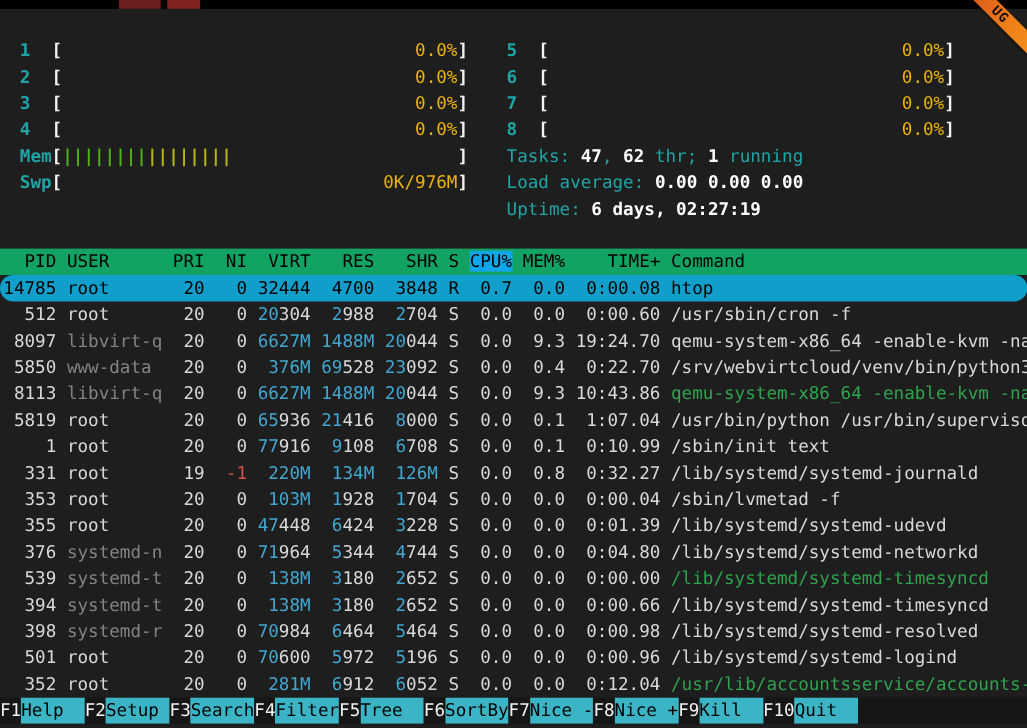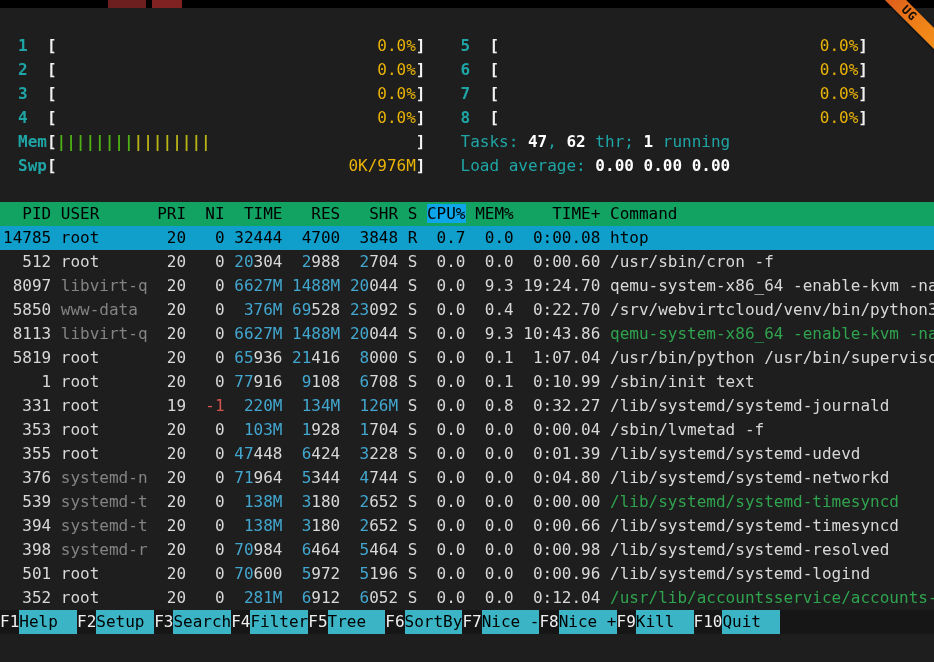--- a/index.html
+++ b/index.html
@@ -33,21 +33,21 @@
   .cy { color:#1fa5a5; }
   .b { color:#ffffff; font-weight:bold; }
   .bar-g { color:#4eb217; font-weight:bold; }
   .bar-y { color:#b9b416; font-weight:bold; }
   .spacer { height:24px; }
   .ptable { width:934px; }
   .prow { display:block; white-space:pre; height:24px; overflow:hidden; padding-left:3px; }
   .phead { background:#12a362; color:#000; }
   .phead span { color:#000; }
   .sortcol { background:#0ea5e9; }
-  .sel { background:#109fca; }
+  .sel { background:#109fca;border-radius:12px; }
   .sel span { color:#000 !important; font-weight:normal !important; }
   .mnum { color:#42a6cf; }
   .gray { color:#838383; }
   .red  { color:#d4544f; }
   .grn  { color:#2fa34e; }
   .fnbar { display:flex; white-space:pre; height:24px; overflow:hidden; background:#161616; }
   .fk { display:inline-flex; flex:none; }
   .fk-key { color:#f0f0f0; background:transparent; }
   .fk-label { color:#000; background:#3bb5c6; }
 </style>
@@ -70,27 +70,28 @@
         <div class="mline"><span class="mlabel">Mem</span><span class="br">[</span><span class="bar-g">||||||||</span><span class="bar-y">||||||||</span><span class="fill"></span><span class="br">]</span></div>
         <div class="mline"><span class="mlabel">Swp</span><span class="br">[</span><span class="fill"></span><span class="dim">0K/976M</span><span class="br">]</span></div>
       </div>
     <div class="mcol" id="mcol-right">
         <div class="mline"><span class="mlabel">5</span><span class="br">[</span><span class="fill"></span><span class="dim">0.0%</span><span class="br">]</span></div>
         <div class="mline"><span class="mlabel">6</span><span class="br">[</span><span class="fill"></span><span class="dim">0.0%</span><span class="br">]</span></div>
         <div class="mline"><span class="mlabel">7</span><span class="br">[</span><span class="fill"></span><span class="dim">0.0%</span><span class="br">]</span></div>
         <div class="mline"><span class="mlabel">8</span><span class="br">[</span><span class="fill"></span><span class="dim">0.0%</span><span class="br">]</span></div>
         <div class="mline"><span class="cy">Tasks: </span><span class="b">47</span><span class="cy">, </span><span class="b">62</span><span class="cy"> thr; </span><span class="b">1</span><span class="cy"> running</span></div>
         <div class="mline"><span class="cy">Load average: </span><span class="b">0.00 </span><span class="b">0.00 </span><span class="b">0.00</span></div>
+        <div class="mline"><span class="cy">Uptime: </span><span class="b">6 days, 02:27:19</span></div>
       </div>
   </div>
 
   <div class="spacer"></div>
 
   <div class="ptable" id="ptable">
-      <div class="prow phead"><span>  PID</span> <span>USER     </span> <span>PRI</span> <span> NI</span> <span> TIME</span> <span>  RES</span> <span>  SHR</span> <span>S</span> <span class="sortcol">CPU%</span> <span>MEM%</span> <span>   TIME+</span> <span>Command</span></div>
+      <div class="prow phead"><span>  PID</span> <span>USER     </span> <span>PRI</span> <span> NI</span> <span> VIRT</span> <span>  RES</span> <span>  SHR</span> <span>S</span> <span class="sortcol">CPU%</span> <span>MEM%</span> <span>   TIME+</span> <span>Command</span></div>
       <div class="prow sel"><span>14785</span> <span>root     </span> <span> 20</span> <span>  0</span> <span class="mnum">32</span><span>444</span> <span class="mnum"> 4</span><span>700</span> <span class="mnum"> 3</span><span>848</span> <span>R</span> <span> 0.7</span> <span> 0.0</span> <span> 0:00.08</span> <span>htop</span></div>
       <div class="prow"><span>  512</span> <span>root     </span> <span> 20</span> <span>  0</span> <span class="mnum">20</span><span>304</span> <span class="mnum"> 2</span><span>988</span> <span class="mnum"> 2</span><span>704</span> <span>S</span> <span> 0.0</span> <span> 0.0</span> <span> 0:00.60</span> <span>/usr/sbin/cron -f</span></div>
       <div class="prow"><span> 8097</span> <span class="gray">libvirt-q</span> <span> 20</span> <span>  0</span> <span class="mnum">6627M</span> <span class="mnum">1488M</span> <span class="mnum">20</span><span>044</span> <span>S</span> <span> 0.0</span> <span> 9.3</span> <span>19:24.70</span> <span>qemu-system-x86_64 -enable-kvm -na</span></div>
       <div class="prow"><span> 5850</span> <span class="gray">www-data </span> <span> 20</span> <span>  0</span> <span class="mnum"> 376M</span> <span class="mnum">69</span><span>528</span> <span class="mnum">23</span><span>092</span> <span>S</span> <span> 0.0</span> <span> 0.4</span> <span> 0:22.70</span> <span>/srv/webvirtcloud/venv/bin/python3</span></div>
       <div class="prow"><span> 8113</span> <span class="gray">libvirt-q</span> <span> 20</span> <span>  0</span> <span class="mnum">6627M</span> <span class="mnum">1488M</span> <span class="mnum">20</span><span>044</span> <span>S</span> <span> 0.0</span> <span> 9.3</span> <span>10:43.86</span> <span class="grn">qemu-system-x86_64 -enable-kvm -na</span></div>
       <div class="prow"><span> 5819</span> <span>root     </span> <span> 20</span> <span>  0</span> <span class="mnum">65</span><span>936</span> <span class="mnum">21</span><span>416</span> <span class="mnum"> 8</span><span>000</span> <span>S</span> <span> 0.0</span> <span> 0.1</span> <span> 1:07.04</span> <span>/usr/bin/python /usr/bin/superviso</span></div>
       <div class="prow"><span>    1</span> <span>root     </span> <span> 20</span> <span>  0</span> <span class="mnum">77</span><span>916</span> <span class="mnum"> 9</span><span>108</span> <span class="mnum"> 6</span><span>708</span> <span>S</span> <span> 0.0</span> <span> 0.1</span> <span> 0:10.99</span> <span>/sbin/init text</span></div>
       <div class="prow"><span>  331</span> <span>root     </span> <span> 19</span> <span class="red"> -1</span> <span class="mnum"> 220M</span> <span class="mnum"> 134M</span> <span class="mnum"> 126M</span> <span>S</span> <span> 0.0</span> <span> 0.8</span> <span> 0:32.27</span> <span>/lib/systemd/systemd-journald</span></div>
       <div class="prow"><span>  353</span> <span>root     </span> <span> 20</span> <span>  0</span> <span class="mnum"> 103M</span> <span class="mnum"> 1</span><span>928</span> <span class="mnum"> 1</span><span>704</span> <span>S</span> <span> 0.0</span> <span> 0.0</span> <span> 0:00.04</span> <span>/sbin/lvmetad -f</span></div>
       <div class="prow"><span>  355</span> <span>root     </span> <span> 20</span> <span>  0</span> <span class="mnum">47</span><span>448</span> <span class="mnum"> 6</span><span>424</span> <span class="mnum"> 3</span><span>228</span> <span>S</span> <span> 0.0</span> <span> 0.0</span> <span> 0:01.39</span> <span>/lib/systemd/systemd-udevd</span></div>

